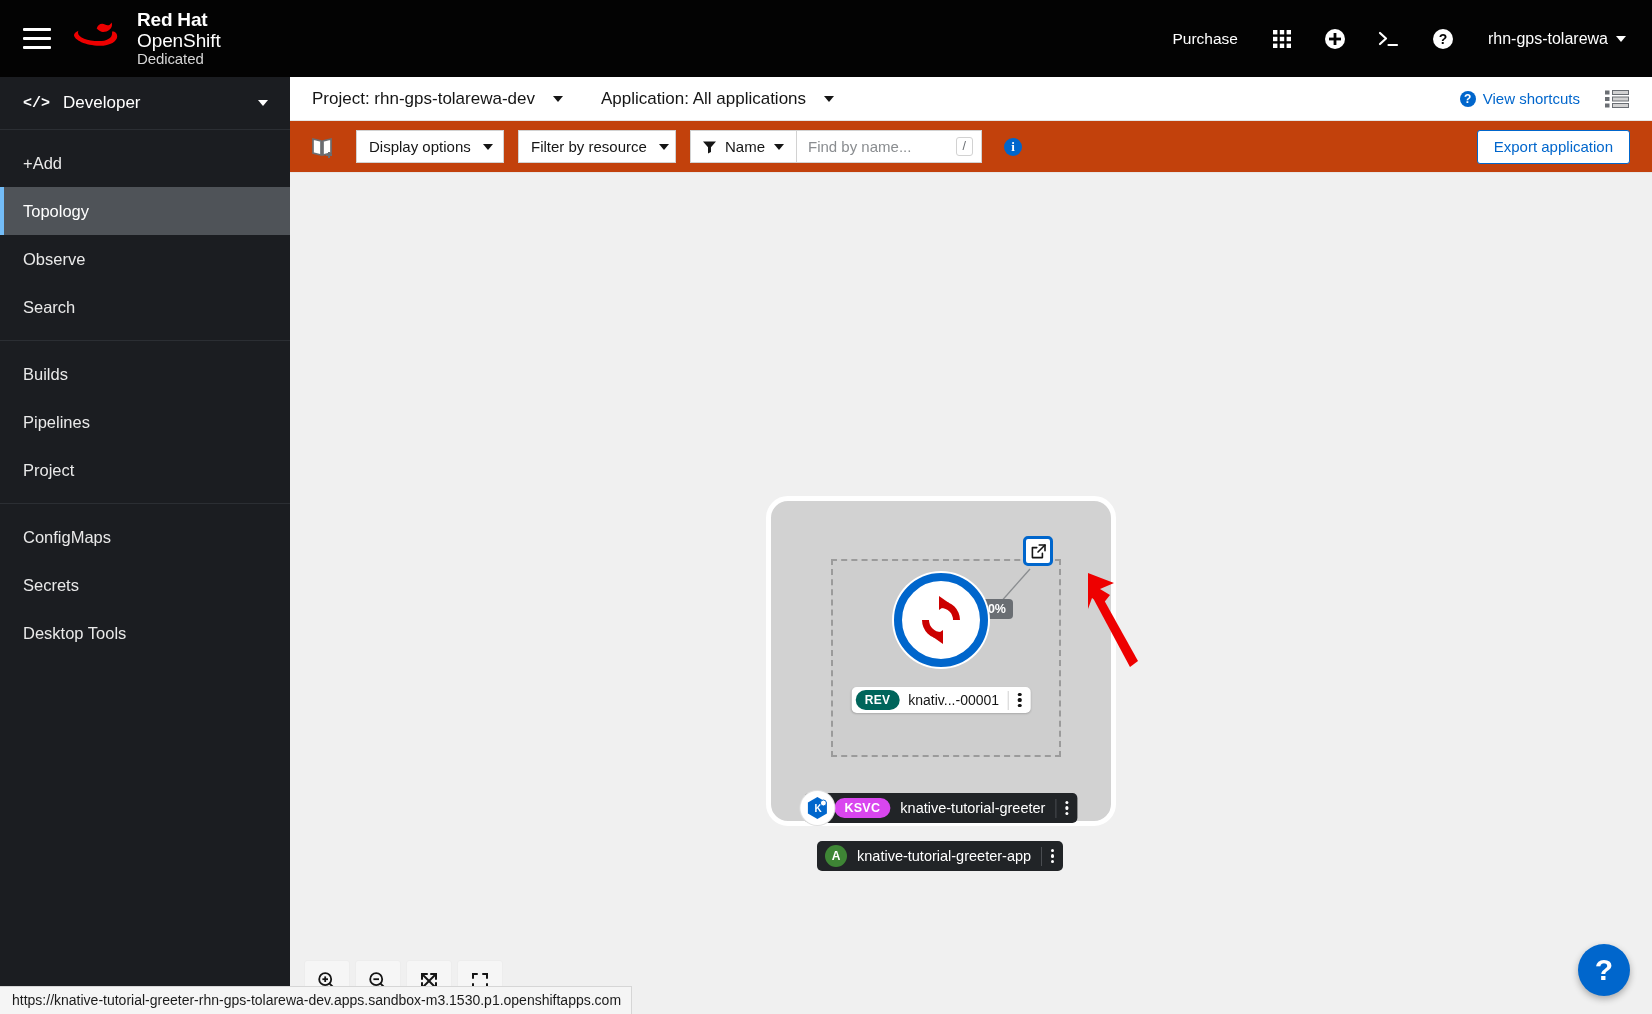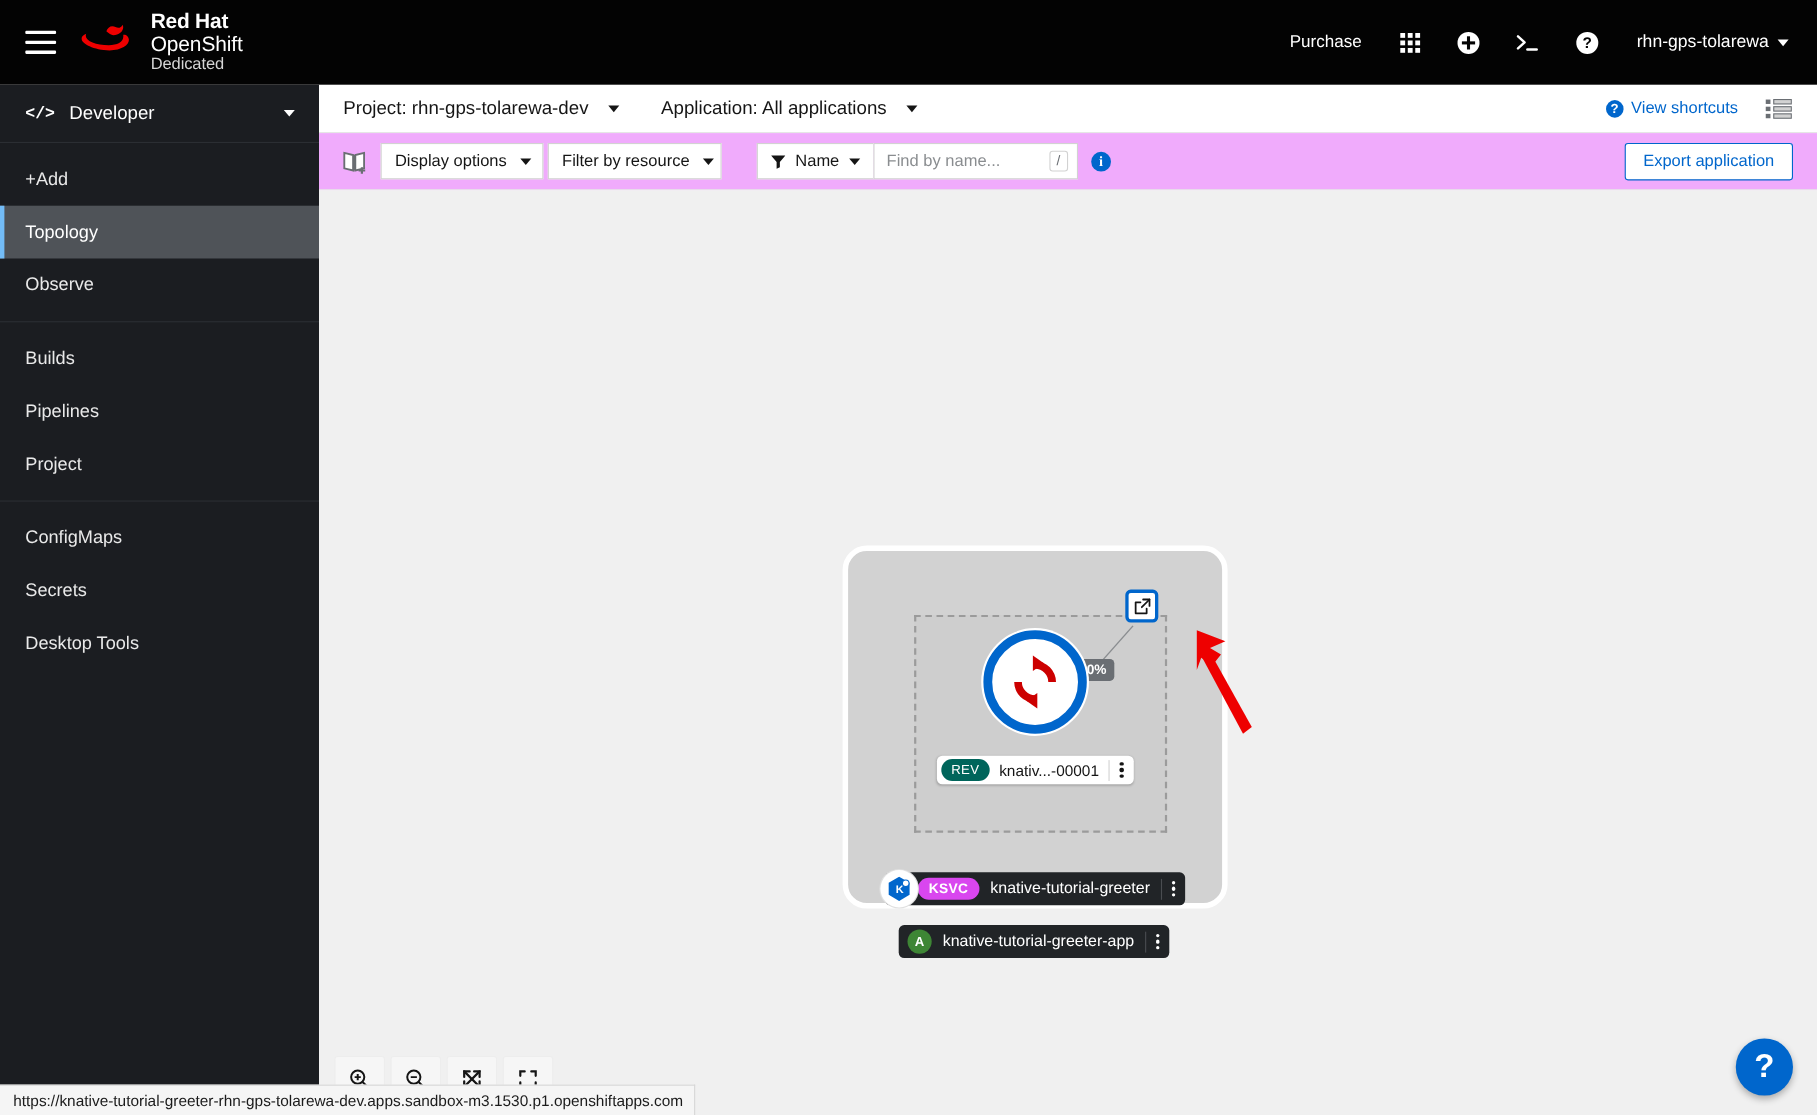--- a/index.html
+++ b/index.html
@@ -104,37 +104,37 @@
     background:#06c; color:#fff; font-size: 12px; font-weight:bold;
     display:flex; align-items:center; justify-content:center; line-height:1;
   }
   .listview-btn {
     margin-left: 24px; width: 26px; height: 26px; cursor:pointer;
     display:flex; align-items:center; justify-content:center;
   }
 
   .filter-bar {
     height: 52px; flex:none;
-    display:flex; align-items:center; gap: 4px;
+    display:flex; align-items:center; gap: 14px;
     padding: 0 22px 0 18px;
     border-bottom: 1px solid #e6e6e6;
-    background:#f0abfc;
+    background:#c2410c;
   }
   .qs-icon { width: 30px; height: 30px; cursor:pointer; display:flex;align-items:center;justify-content:center; margin-right: 4px;}
   .fld {
     height: 33px; border: 1px solid #d2d2d2; background:#fff;
     display:flex; align-items:center; padding: 0 12px;
     font-size: 15px; color:#151515; cursor:pointer; gap: 12px;
     white-space: nowrap;
   }
   .fld .caret-down { color:#151515; margin-left: 4px; }
   .dd-display { width: 148px; }
   .dd-resource { width: 158px; }
   .name-group { display:flex; align-items:center; }
-  .name-toggle { border-right: none; width: 106px; gap: 9px; margin-left: 28px; }
+  .name-toggle { border-right: none; width: 106px; gap: 9px; }
   .search-box {
     height: 33px; border:1px solid #d2d2d2; width: 186px;
     display:flex; align-items:center; padding: 0 8px 0 11px;
     background:#fff;
   }
   .search-box input {
     border:none; outline:none; font-size: 15px; width: 100%;
     font-family: "Liberation Sans", sans-serif; color:#151515;
   }
   .search-box input::placeholder { color:#8a8d90; }
@@ -183,21 +183,21 @@
   }
   .rev-pill {
     position:absolute; left: 50%; transform: translateX(-50%);
     top: 186px;
     display:flex; align-items:center;
     background:#fff; border-radius:5px; height: 26px;
     box-shadow: 0 1px 2px rgba(0,0,0,.18);
     padding-left: 4px;
   }
   .badge-rev {
-    background:#00655b; color:#fff; font-size: 12px; font-weight:normal;
+    background:#00655b; color:#fff; font-size: 12px; font-weight:bold;
     padding: 3px 9px; border-radius: 20px; letter-spacing:.3px;
   }
   .rev-name { font-size: 14px; color:#151515; padding: 0 9px 0 9px; white-space:nowrap;}
   .kebab {
     display:flex; flex-direction:column; gap:2.5px; align-items:center;
     padding: 0 9px; border-left:1px solid #d2d2d2; height: 19px; justify-content:center;
     cursor:pointer;
   }
   .kebab i { display:block; width: 3.2px; height: 3.2px; border-radius:50%; background:#151515;}
 
@@ -363,20 +363,23 @@
 
   <div class="nav-section">
     <div class="nav-item">
         <span>+Add</span>
       </div>
     <div class="nav-item active">
         <span>Topology</span>
       </div>
     <div class="nav-item">
         <span>Observe</span>
+      </div>
+    <div class="nav-item">
+        <span>Search</span>
       </div>
   </div>
 
   <div class="nav-section">
     <div class="nav-item">
         <span>Builds</span>
       </div>
     <div class="nav-item">
         <span>Pipelines</span>
       </div>

